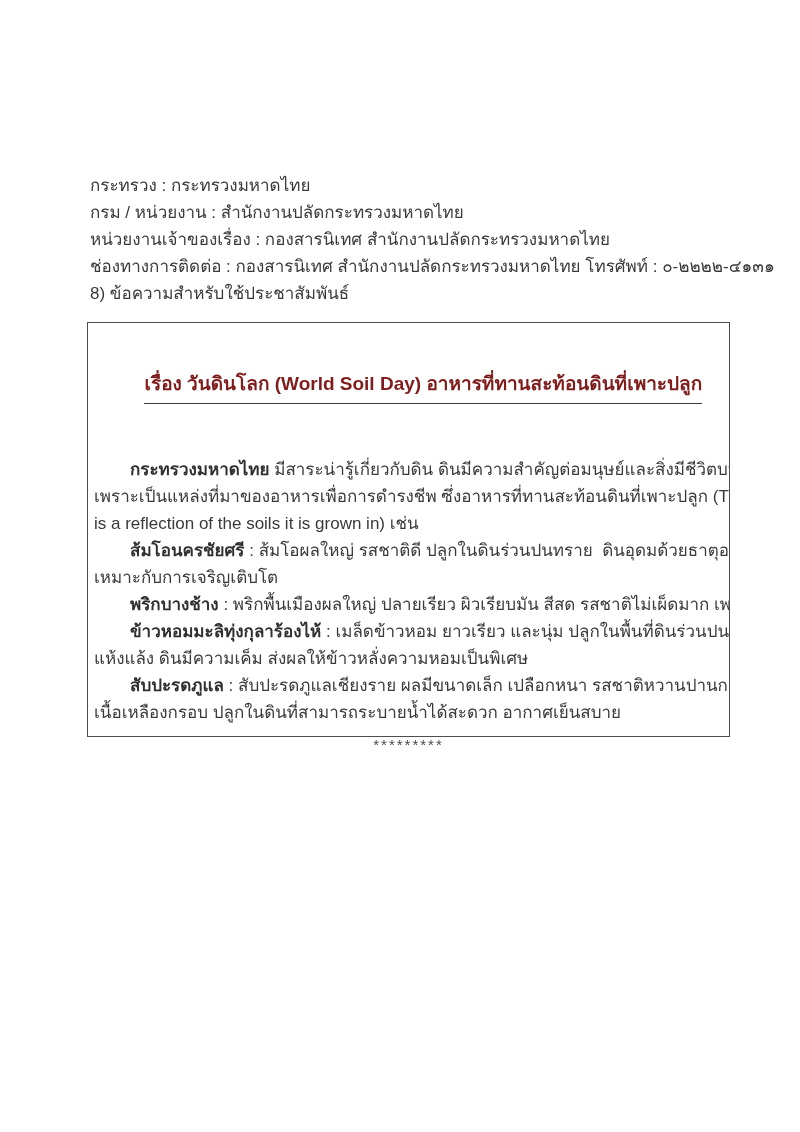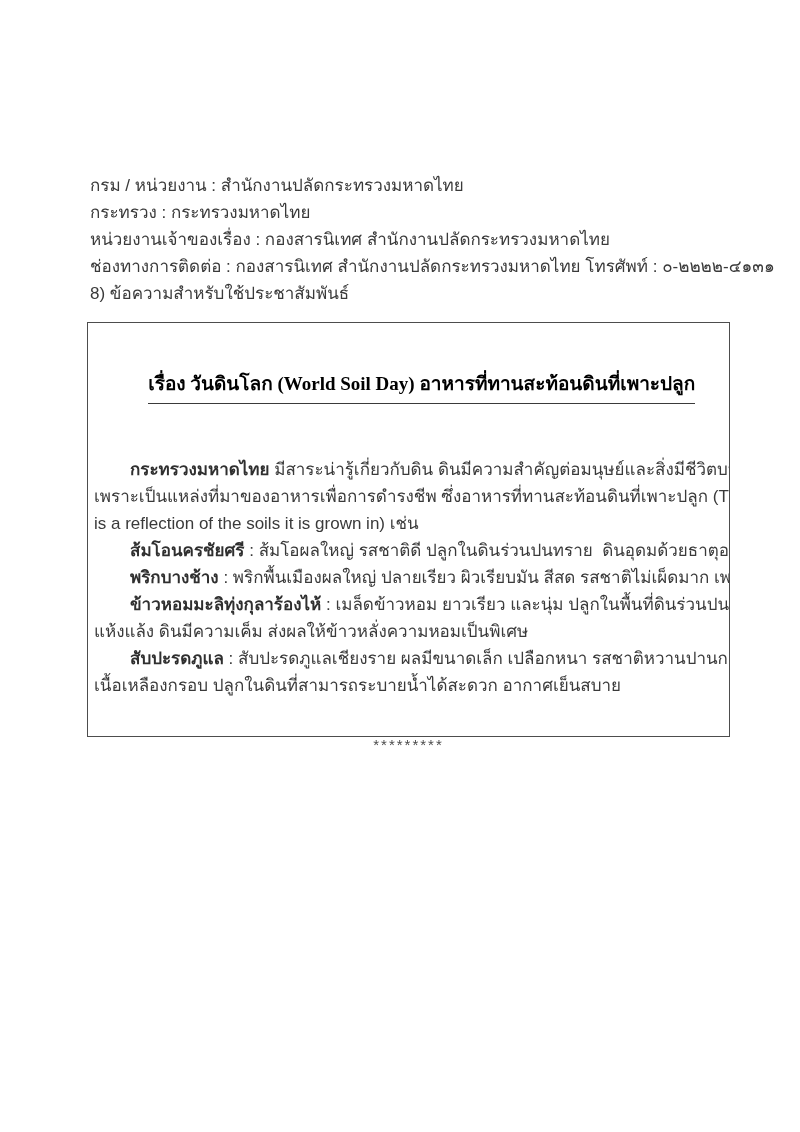--- a/index.html
+++ b/index.html
@@ -29,21 +29,21 @@
   }
 
   
   .content-box {
     position:absolute; left:87px; top:322px; width:643px; height:415px;
     border:1.5px solid #4d4d4d; box-sizing:border-box;
     padding:10px 8px 0 6px; overflow:hidden;
   }
   .cb-title {
     text-align:center; font-size:19px; font-weight:bold;
-    line-height:34px; margin-bottom:18px; color:#000000; white-space:pre;font-family:Liberation Serif, serif;
+    line-height:34px; margin-bottom:18px; color:#7f1d1d; white-space:pre;
   }
   .cb-title .u {
     display:inline-block; border-bottom:1.5px solid #3a3a3a; padding-bottom:2px;
   }
   .line {
     font-size:17px; line-height:27px; color:#3a3a3a; white-space:pre;
   }
   .line.first { padding-left:36px; }
   .b { font-weight:bold; color:#2f2f2f; }
 
@@ -54,40 +54,41 @@
     color:#4a4a4a; line-height:18px; white-space:pre;
   }
 </style>
 </head>
 <body>
 
 <div class="page">
 
 
   <div class="meta">
+    <div class="meta-line">กระทรวง : กระทรวงมหาดไทย</div>
     <div class="meta-line">กรม / หน่วยงาน : สำนักงานปลัดกระทรวงมหาดไทย</div>
-    <div class="meta-line">กระทรวง : กระทรวงมหาดไทย</div>
     <div class="meta-line">หน่วยงานเจ้าของเรื่อง : กองสารนิเทศ สำนักงานปลัดกระทรวงมหาดไทย</div>
     <div class="meta-line">ช่องทางการติดต่อ : กองสารนิเทศ สำนักงานปลัดกระทรวงมหาดไทย โทรศัพท์ : ๐-๒๒๒๒-๔๑๓๑</div>
     <div class="meta-line">8) ข้อความสำหรับใช้ประชาสัมพันธ์</div>
   </div>
 
   <div class="content-box">
     <div class="cb-title">
       <span class="u">เรื่อง วันดินโลก (World Soil Day) อาหารที่ทานสะท้อนดินที่เพาะปลูก</span>
     </div>
 
     <div>
       <div class="line first"><span class="b">กระทรวงมหาดไทย</span><span> มีสาระน่ารู้เกี่ยวกับดิน ดินมีความสำคัญต่อมนุษย์และสิ่งมีชีวิตบนโลก</span></div>
       <div class="line">เพราะเป็นแหล่งที่มาของอาหารเพื่อการดำรงชีพ ซึ่งอาหารที่ทานสะท้อนดินที่เพาะปลูก (The Food we eat</div>
       <div class="line">is a reflection of the soils it is grown in) เช่น</div>
     </div>
 
     <div>
       <div class="line first"><span class="b">ส้มโอนครชัยศรี</span><span> : ส้มโอผลใหญ่ รสชาติดี ปลูกในดินร่วนปนทราย  ดินอุดมด้วยธาตุอาหารต่าง ๆ</span></div>
+      <div class="line">เหมาะกับการเจริญเติบโต</div>
     </div>
 
     <div>
       <div class="line first"><span class="b">พริกบางช้าง</span><span> : พริกพื้นเมืองผลใหญ่ ปลายเรียว ผิวเรียบมัน สีสด รสชาติไม่เผ็ดมาก เพราะปลูก</span></div>
     </div>
 
     <div>
       <div class="line first"><span class="b">ข้าวหอมมะลิทุ่งกุลาร้องไห้</span><span> : เมล็ดข้าวหอม ยาวเรียว และนุ่ม ปลูกในพื้นที่ดินร่วนปนทราย</span></div>
       <div class="line">แห้งแล้ง ดินมีความเค็ม ส่งผลให้ข้าวหลั่งความหอมเป็นพิเศษ</div>
     </div>

